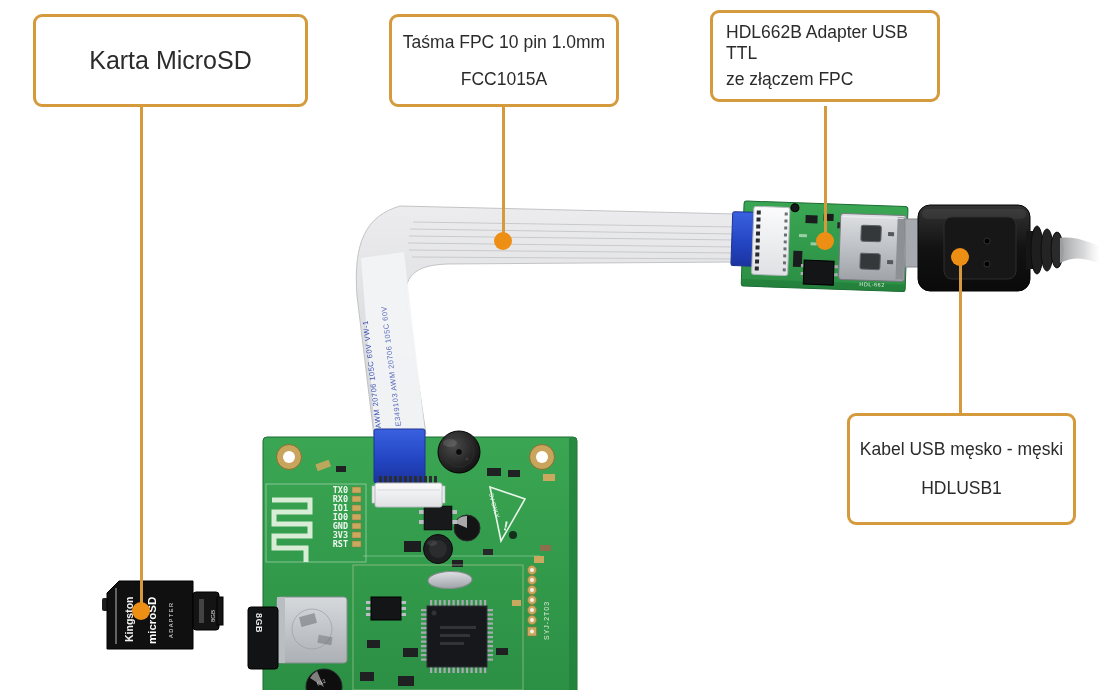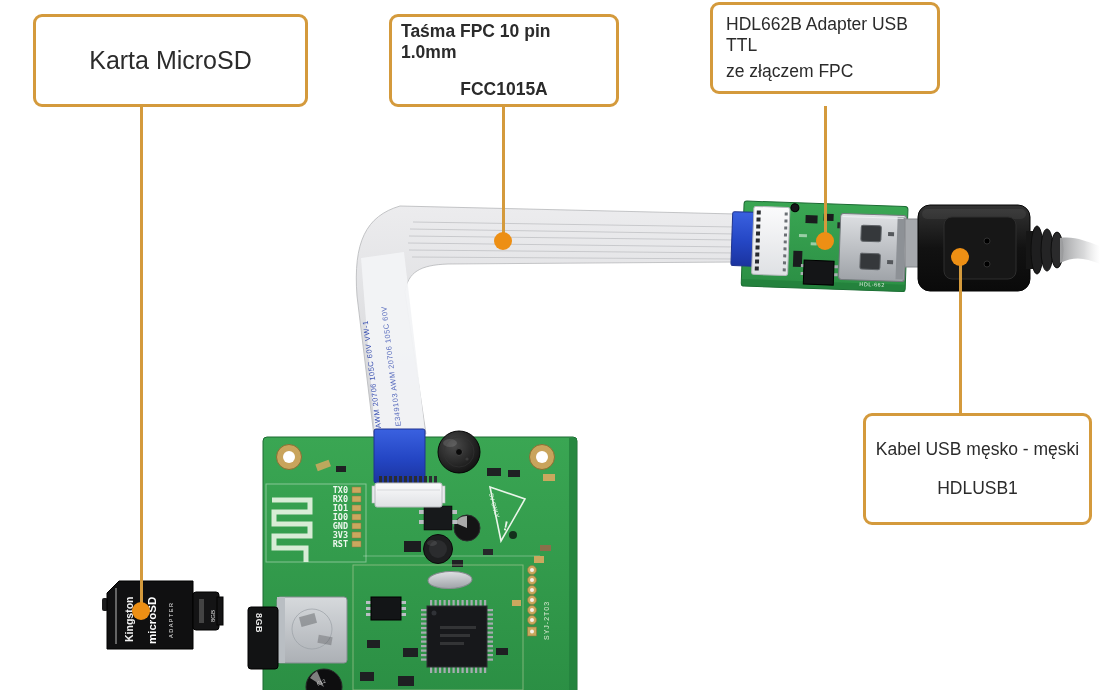--- a/index.html
+++ b/index.html
@@ -6,21 +6,21 @@
   .canvas{position:relative;width:1100px;height:695px;background:#ffffff;overflow:hidden;
           font-family:"Liberation Sans",sans-serif;--accent:#D49A3C;--dot:#ED8F14;}
   .photo-svg{position:absolute;left:0;top:0;}
   .leader{position:absolute;width:3px;background:var(--accent);}
   .dot{position:absolute;width:18px;height:18px;border-radius:50%;background:var(--dot);}
   .callout{position:absolute;box-sizing:border-box;border:3px solid var(--accent);border-radius:9px;
            background:#fff;display:flex;flex-direction:column;align-items:center;justify-content:center;
            color:#2b2b2b;}
   .callout .big{font-size:25px;}
   .callout .ln{font-size:17.5px;}
-  .c2 .ln{margin:8px 9px;font-weight:bold;}
+  .c2 .ln{margin:8px 9px;}
   .c3{align-items:flex-start;padding-left:13px;}
   .c3 .ln{margin:2.5px 0;}
   .c4 .ln{margin:9px 0;}
   text{font-family:"Liberation Sans",sans-serif;}
   .silk{font-family:"DejaVu Sans Mono",monospace;font-weight:bold;fill:#eef7ee;}
 </style>
 </head>
 <body>
 
 <div class="canvas" style="--accent: #D49A3C; --dot: #ED8F14;">
@@ -410,23 +410,23 @@
 
   <div class="callout c1" style="left:33px;top:14px;width:275px;height:93px;">
     <span class="big">Karta MicroSD</span>
   </div>
 
   <div class="callout c2" style="left:389px;top:14px;width:230px;height:93px;">
     <span class="ln">Taśma FPC 10 pin 1.0mm</span>
     <span class="ln">FCC1015A</span>
   </div>
 
-  <div class="callout c3" style="left:710px;top:2px;width:230px;height:92px;">
+  <div class="callout c3" style="left:710px;top:10px;width:230px;height:92px;">
     <span class="ln">HDL662B Adapter USB TTL</span>
     <span class="ln">ze złączem FPC</span>
   </div>
 
-  <div class="callout c4" style="left:847px;top:413px;width:229px;height:112px;margin-left:16px;">
+  <div class="callout c4" style="left:847px;top:413px;width:229px;height:112px;">
     <span class="ln">Kabel USB męsko - męski</span>
     <span class="ln">HDLUSB1</span>
   </div>
 
 </div>
 
 </body></html>

